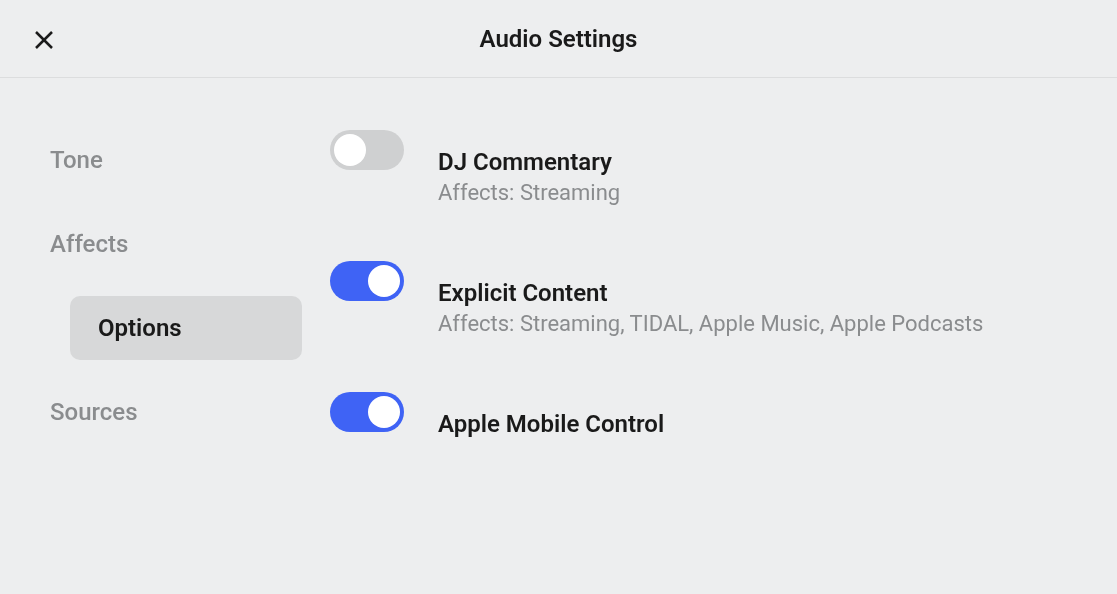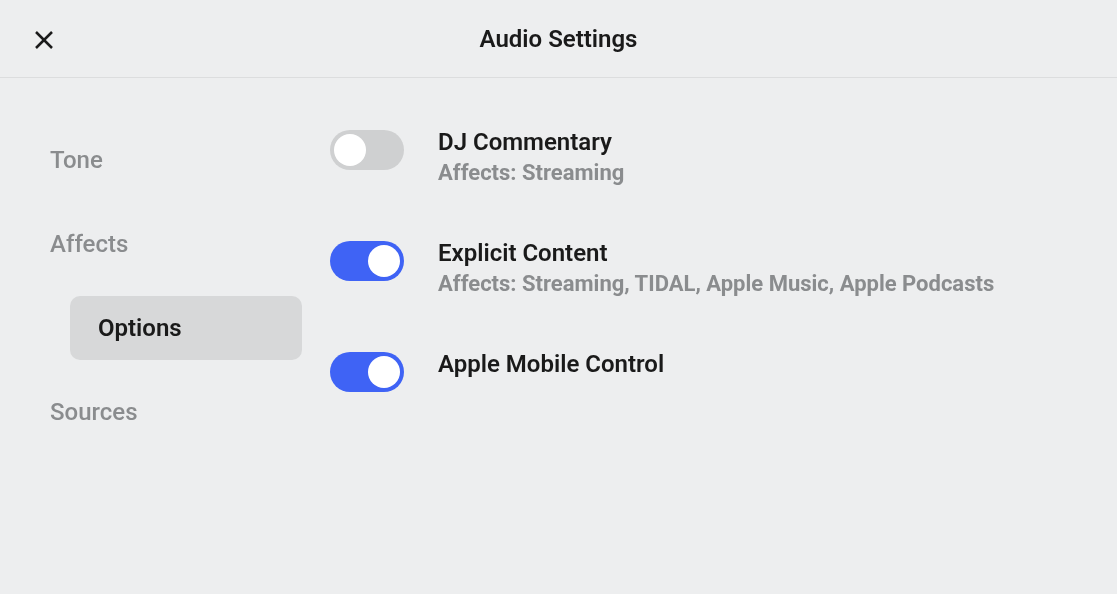--- a/index.html
+++ b/index.html
@@ -110,30 +110,30 @@
     .toggle.off .toggle-knob {
       left: 4px;
     }
     .toggle.on .toggle-knob {
       left: 38px;
     }
     .setting-text {
       display: flex;
       flex-direction: column;
       gap: 4px;
+      margin-top: 20px;
     }
     .setting-label {
       font-size: 24px;
       font-weight: 600;
       color: #1a1a1a;
     }
     .setting-sub {
       font-size: 22px;
       color: #8a8c8e;
-      font-weight: bold;
     }
   </style>
 </head>
 <body>
 
 <div class="header">
   <div class="close-btn">
     <svg viewBox="0 0 24 24" fill="none">
       <line x1="4" y1="4" x2="20" y2="20"></line>
       <line x1="20" y1="4" x2="4" y2="20"></line>

